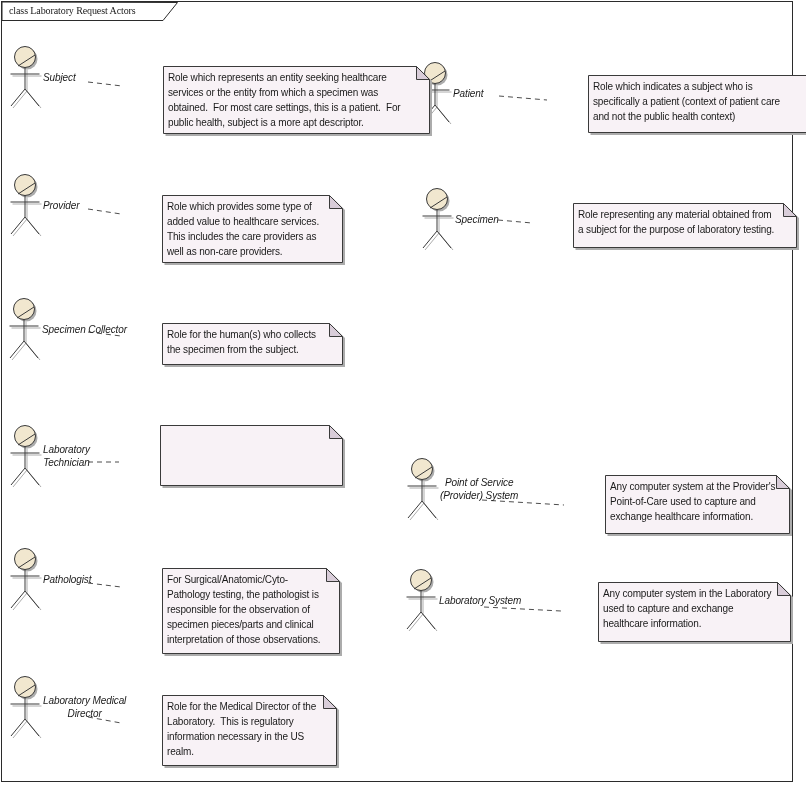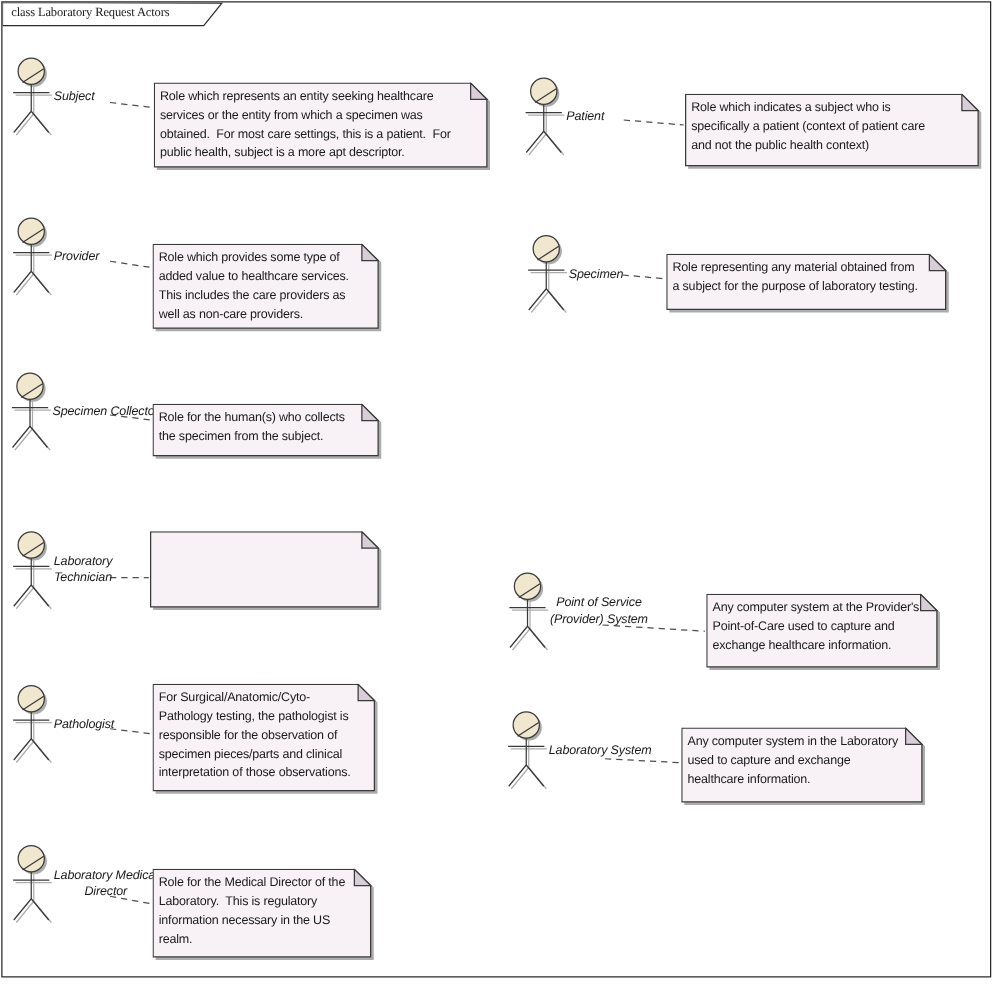--- a/index.html
+++ b/index.html
@@ -18,21 +18,21 @@
   }
   .connectors{position:absolute;left:0;top:0;pointer-events:none;}
   .actor{
     position:absolute;width:120px;display:flex;align-items:center;font-style:italic;
   }
   .figure{width:36px;height:64px;display:block;}
   .actor-label{
     margin-top:0px;font-size:10px;line-height:13px;text-align:center;white-space:pre;
     letter-spacing:-0.1px;
   }
-  .note{position:absolute;}
+  .note{position:absolute;margin-left:40px;}
   .note .note-bg{position:absolute;left:0;top:0;z-index:0;}
   .note .note-text{
     position:relative;z-index:1;padding:4px 5px;font-size:10px;line-height:15px;
     white-space:pre;letter-spacing:-0.15px;
   }
 </style>
 </head>
 <body>
 
 <div class="frame"></div>
@@ -221,33 +221,33 @@
 <div class="note" style="left:565px;top:475px;width:185px;height:44px">
     <svg class="note-bg" width="188" height="62">
       <path d="M2.5,2.5 H174 L187,15 V61 H2.5 Z" fill="#ACACAC"></path>
       <path d="M0.5,0.5 H171.5 L184.5,13.5 V58.5 H0.5 Z" fill="#F8F2F6" stroke="#3a3a3a"></path>
       <path d="M171.5,0.5 V13.5 H184.5 Z" fill="#D9CDD9" stroke="#3a3a3a"></path>
     </svg>
   <div class="note-text">Any computer system at the Provider's
 Point-of-Care used to capture and
 exchange healthcare information.</div>
 </div>
-<div class="note" style="left:122px;top:547px;width:165px;height:86px">
+<div class="note" style="left:122px;top:568px;width:165px;height:86px">
     <svg class="note-bg" width="181" height="89">
       <path d="M2.5,2.5 H167 L180,15 V88 H2.5 Z" fill="#ACACAC"></path>
       <path d="M0.5,0.5 H164.5 L177.5,13.5 V85.5 H0.5 Z" fill="#F8F2F6" stroke="#3a3a3a"></path>
       <path d="M164.5,0.5 V13.5 H177.5 Z" fill="#D9CDD9" stroke="#3a3a3a"></path>
     </svg>
   <div class="note-text">For Surgical/Anatomic/Cyto-
 Pathology testing, the pathologist is
 responsible for the observation of
 specimen pieces/parts and clinical
 interpretation of those observations.</div>
 </div>
-<div class="note" style="left:545px;top:582px;width:189px;height:60px">
+<div class="note" style="left:558px;top:582px;width:189px;height:60px">
     <svg class="note-bg" width="196" height="63">
       <path d="M2.5,2.5 H182 L195,15 V62 H2.5 Z" fill="#ACACAC"></path>
       <path d="M0.5,0.5 H179.5 L192.5,13.5 V59.5 H0.5 Z" fill="#F8F2F6" stroke="#3a3a3a"></path>
       <path d="M179.5,0.5 V13.5 H192.5 Z" fill="#D9CDD9" stroke="#3a3a3a"></path>
     </svg>
   <div class="note-text">Any computer system in the Laboratory
 used to capture and exchange
 healthcare information.</div>
 </div>
 <div class="note" style="left:122px;top:695px;width:175px;height:52px">

